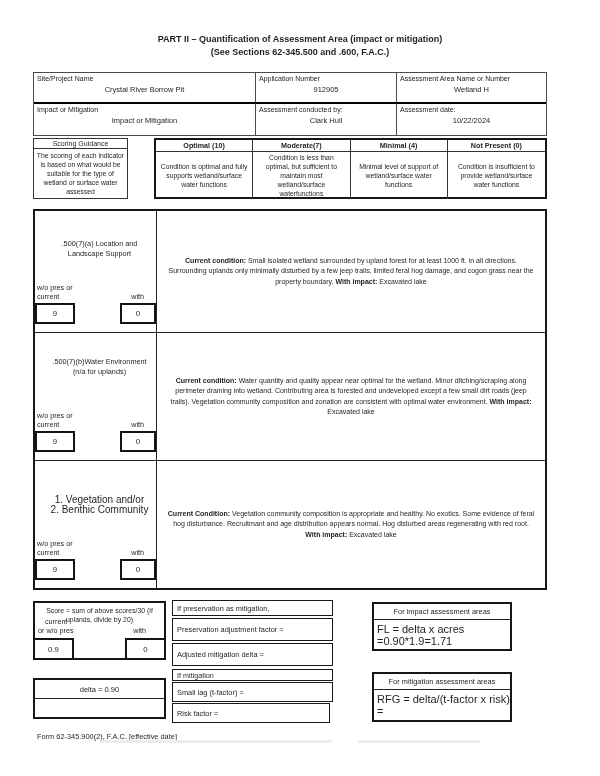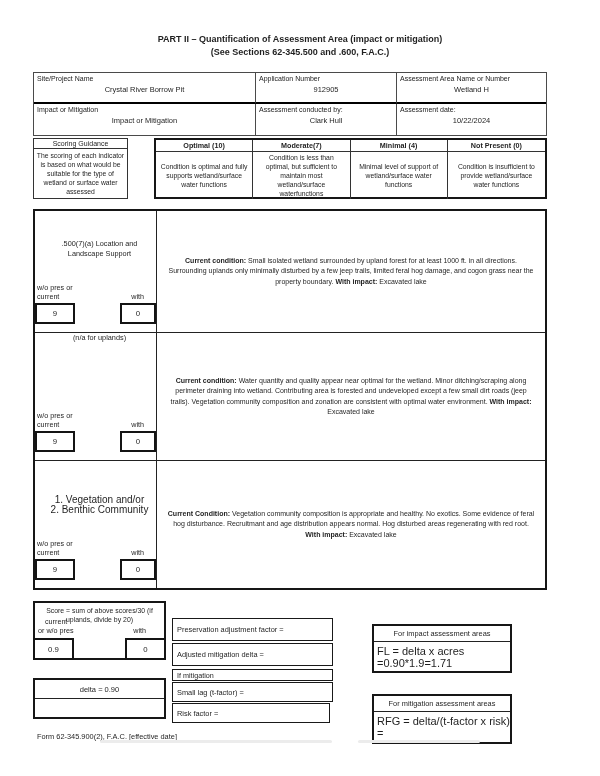--- a/index.html
+++ b/index.html
@@ -69,21 +69,21 @@
   .delta-row2 { height:18px; }
 
   .mid-box { border:1px solid #191919; display:flex; align-items:center; padding-left:4px; font-size:7.4px; background:#fff; }
   .pres-r1 { left:172px; top:600px; width:161px; height:16px; }
   .pres-r2 { left:172px; top:618px; width:161px; height:23px; }
   .pres-r3 { left:172px; top:643px; width:161px; height:23px; }
   .mit-hdr { left:172px; top:669px; width:161px; height:12px; font-size:7.2px; }
   .mit-r1 { left:172px; top:682px; width:161px; height:20px; }
   .mit-r2 { left:172px; top:703px; width:158px; height:20px; }
 
-  .area-box { width:140px; border:2px solid #161616; background:#fff;margin-top:22px; }
+  .area-box { width:140px; border:2px solid #161616; background:#fff; }
   .impact-box { left:372px; top:602px; height:49px; }
   .mitarea-box { left:372px; top:672px; height:50px; }
   .area-hdr { height:16px; border-bottom:1px solid #222; display:flex; align-items:center; justify-content:center; font-size:7.4px; }
   .area-body { display:flex; align-items:center; padding-left:3px; font-size:11px; height:calc(100% - 16px); }
 
   .footer { left:37px; top:732px; font-size:7.4px; }
 
   .artifact { height:3px; background:#ececec; border-radius:2px; }
   .artifact1 { left:100px; top:740px; width:232px; }
   .artifact2 { left:358px; top:740px; width:122px; }
@@ -164,20 +164,21 @@
       </div>
       <div class="ind-right">
         <div>
           <b>Current condition:</b><span> Small isolated wetland surrounded by upland forest for at least 1000 ft. in all directions. Surrounding uplands only minimally disturbed by a few jeep trails, limited feral hog damage, and cogon grass near the property boundary. </span><b>With impact:</b><span> Excavated lake</span>
         </div>
       </div>
     </div>
 
     <div class="ind-row ind-row-b">
       <div class="ind-left">
+        <div class="ind-code" style="padding-top:24px;">.500(7)(b)Water Environment</div>
         <div class="ind-code">(n/a for uplands)</div>
         <div class="wo-label">
           <span>w/o pres or</span><br>
           <span>current</span>
         </div>
         <div class="with-label">with</div>
         <div class="vbox vbox-l">9</div>
         <div class="vbox vbox-r">0</div>
       </div>
       <div class="ind-right">
@@ -219,20 +220,21 @@
     <div class="ss-with">with</div>
     <div class="vbox ss-vl">0.9</div>
     <div class="vbox ss-vr">0</div>
   </div>
 
   <div class="abs delta-box">
     <div class="delta-row1">delta = 0.90</div>
     <div class="delta-row2"></div>
   </div>
 
+  <div class="abs mid-box pres-r1">If preservation as mitigation,</div>
   <div class="abs mid-box pres-r2">Preservation adjustment factor =</div>
   <div class="abs mid-box pres-r3">Adjusted mitigation delta =</div>
 
   <div class="abs mid-box mit-hdr">If mitigation</div>
   <div class="abs mid-box mit-r1">Small lag (t-factor) =</div>
   <div class="abs mid-box mit-r2">Risk factor =</div>
 
   <div class="abs area-box impact-box">
     <div class="area-hdr">For impact assessment areas</div>
     <div class="area-body">FL = delta x acres =0.90*1.9=1.71</div>

